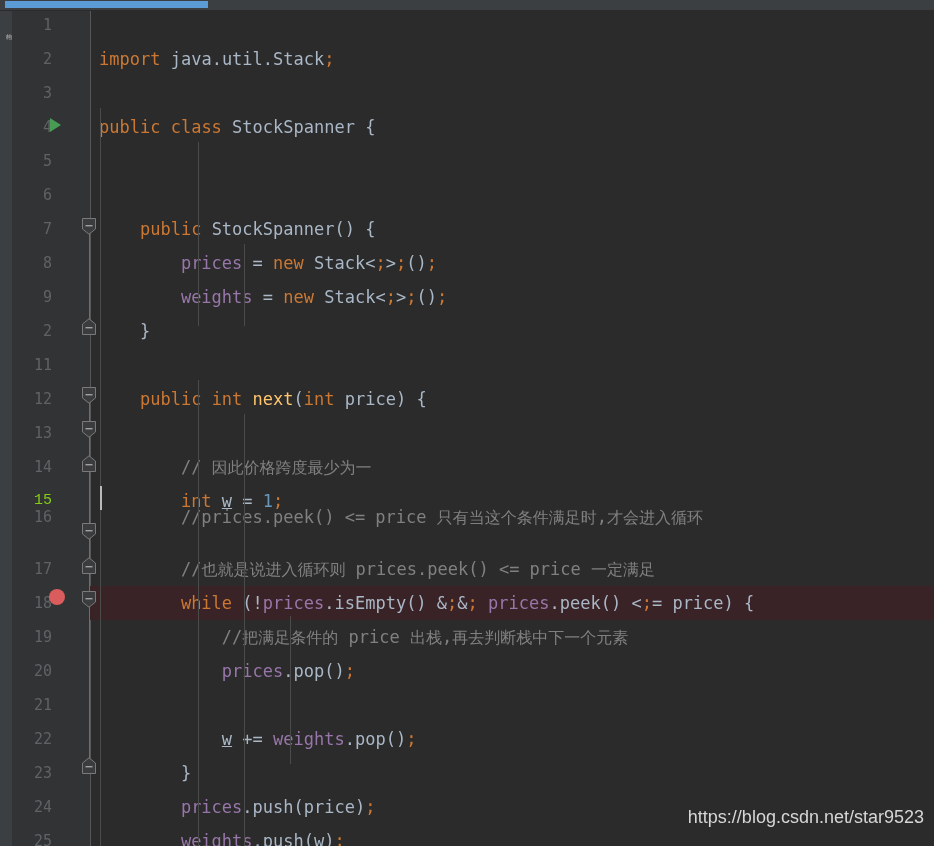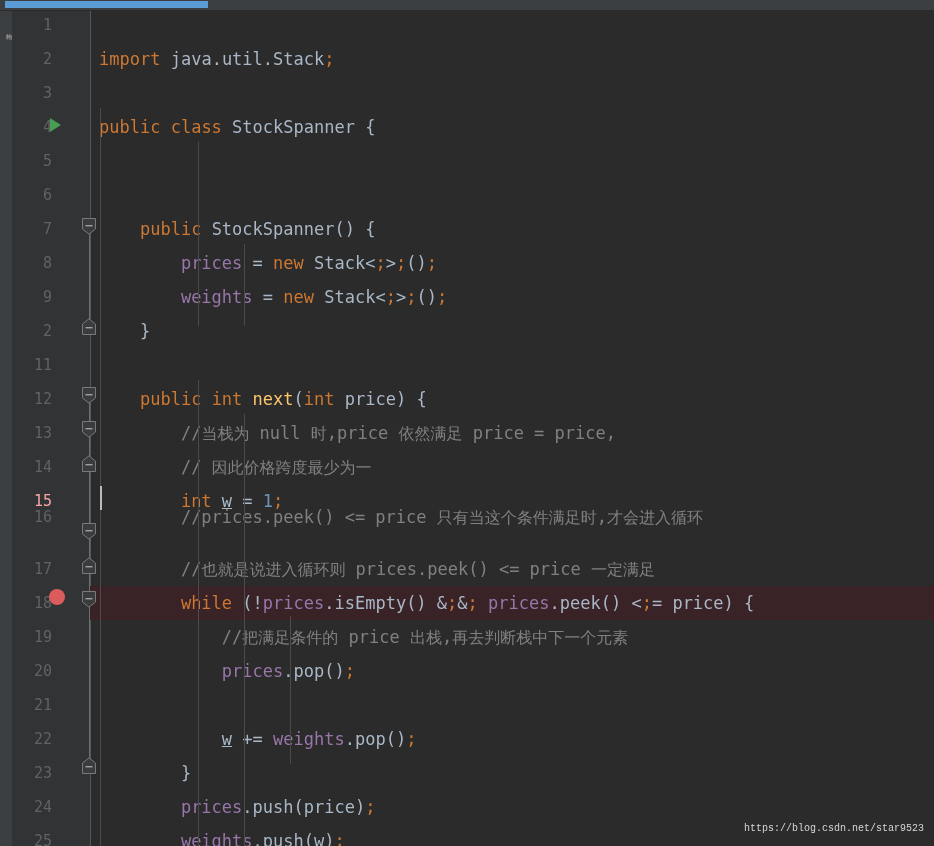--- a/index.html
+++ b/index.html
@@ -102,21 +102,22 @@
   .lineno {
     position: absolute;
     left: 12px; top: 0;
     width: 40px; height: 34px;
     line-height: 34px;
     text-align: right;
     font-size: 15px;
     color: #606366;
   }
   .lineno.current {
-    color: #fca5a5;
+    color: #84cc16;
+    font-family: Liberation Mono, monospace;
   }
 
   .code {
     position: absolute;
     left: 99px; top: 0;
     height: 34px;
     line-height: 34px;
     font-size: 17px;
     white-space: pre;
     color: #A9B7C6;
@@ -172,23 +173,23 @@
   #caret {
     position: absolute;
     width: 2px; height: 24px;
     background: #BBBBBB;
   }
 
   
   #watermark {
     position: absolute;
     right: 10px;
-    bottom: 12px;
-    font-family: Liberation Mono, monospace;
-    font-size: 10px;
+    bottom: 18px;
+    font-family: Liberation Sans, sans-serif;
+    font-size: 18px;
     color: #D6D6D6;
     white-space: nowrap;
   }
 </style>
 </head>
 <body>
 
 <div id="screen">
 
   <div id="topbar">
@@ -248,21 +249,20 @@
       <div class="row" style="top: 348px;">
         <div class="lineno">11</div>
         <div class="code"></div>
       </div>
       <div class="row" style="top: 382px;">
         <div class="lineno">12</div>
         <div class="code">    <span class="kw">public</span> <span class="kw">int</span> <span class="mth">next</span>(<span class="kw">int</span> <span class="pln">price</span>) {</div>
       </div>
       <div class="row" style="top: 416px;">
         <div class="lineno">13</div>
-        <div class="code">        <span class="cmt">//<span class="cjk">当栈为</span> null <span class="cjk">时</span>,price <span class="cjk">依然满足</span> price = price,</span></div>
       </div>
       <div class="row" style="top: 450px;">
         <div class="lineno">14</div>
         <div class="code">        <span class="cmt">// <span class="cjk">因此价格跨度最少为一</span></span></div>
       </div>
       <div class="row" style="top: 484px;">
         <div class="lineno current">15</div>
         <div class="code">        <span class="kw">int</span> <span class="pln u">w</span> = <span class="num">1</span><span class="kw">;</span></div>
       </div>
       <div class="row" style="top: 500px; padding-left: 12px;">

